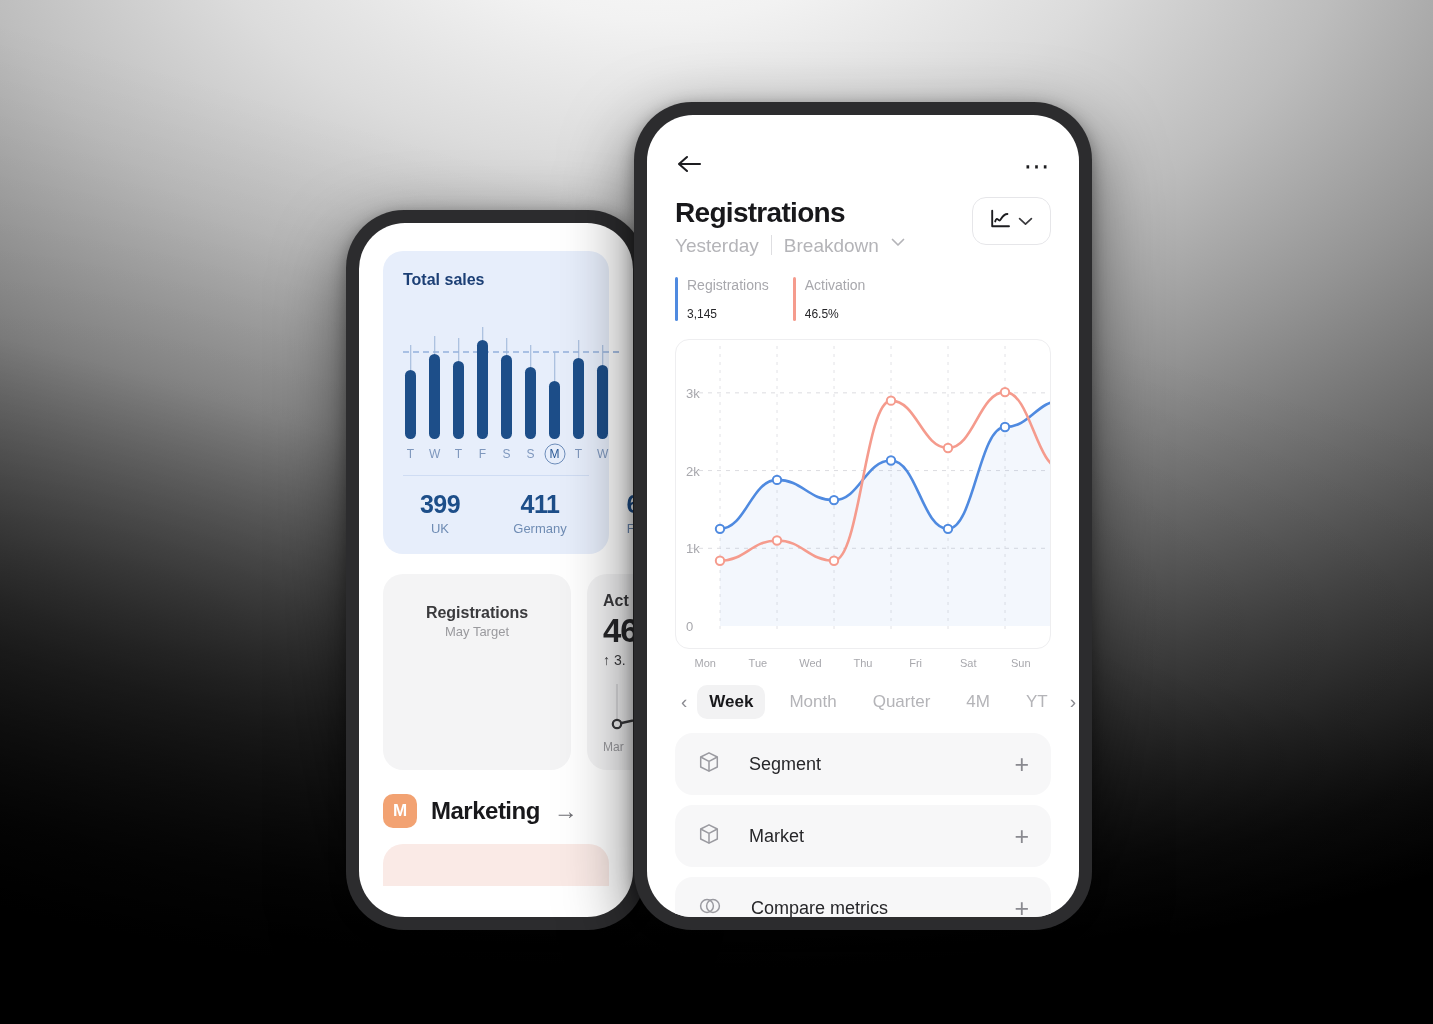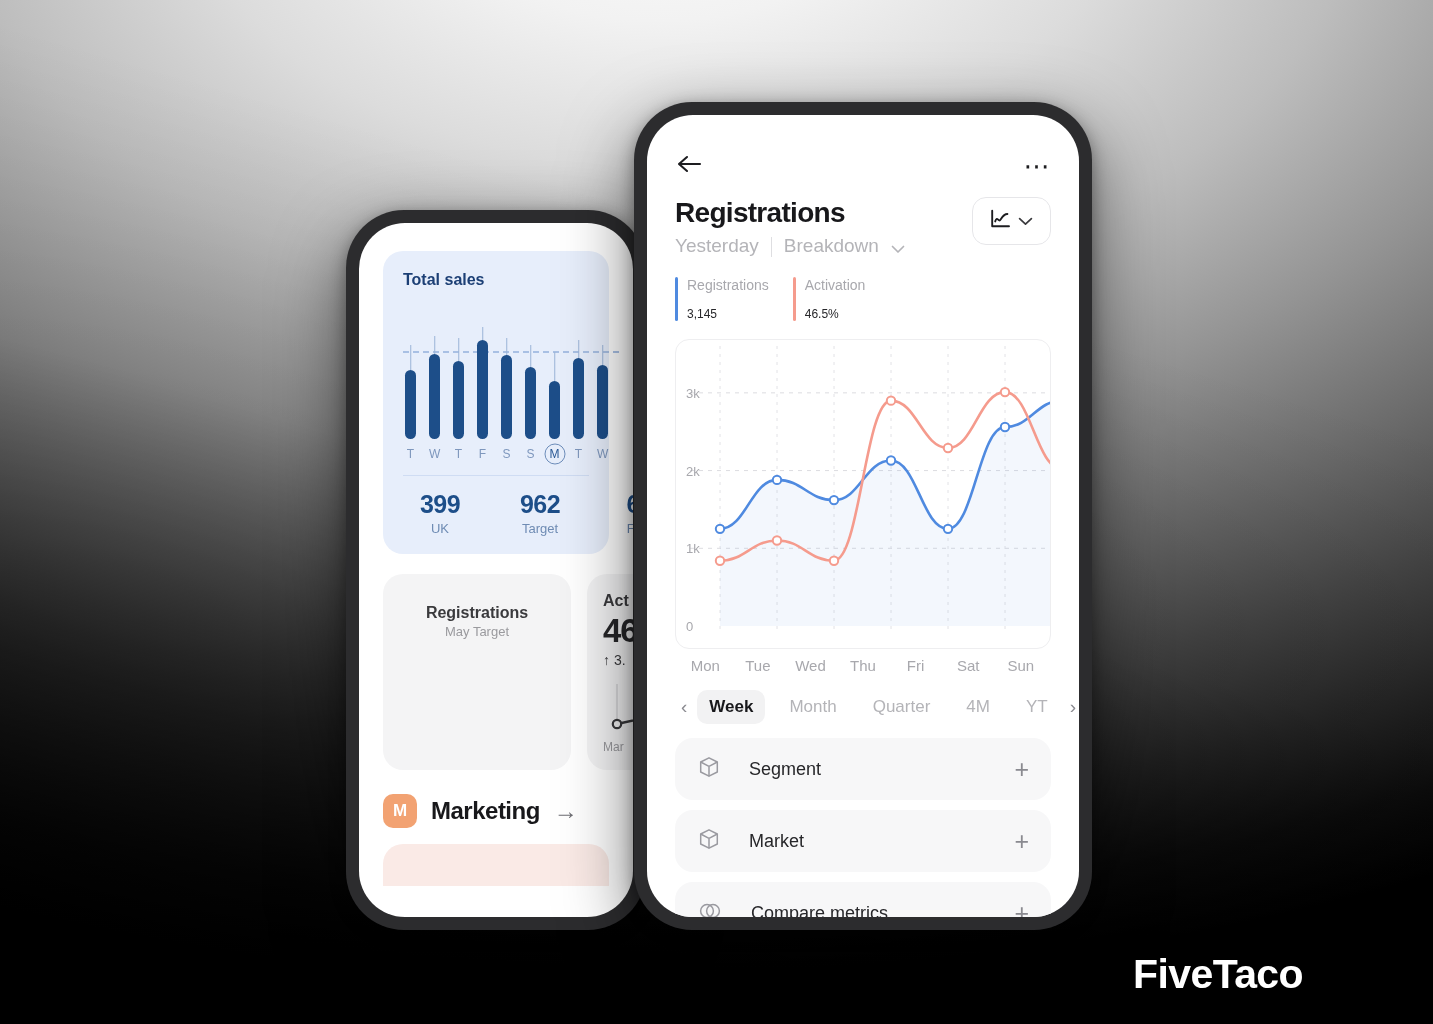--- a/index.html
+++ b/index.html
@@ -220,21 +220,21 @@
   }
 
   
   .r-pad { padding: 36px 28px 0 28px; }
 
   .r-topbar { display: flex; align-items: center; justify-content: space-between; height: 30px; }
   .r-dots { color: #1d1d20; font-size: 26px; line-height: 0.4; letter-spacing: 1.5px; }
 
   .r-head { display: flex; align-items: flex-start; justify-content: space-between; margin-top: 16px; }
   .r-title { font-size: 28px; font-weight: bold; color: #18181b; letter-spacing: -0.7px; }
-  .r-subrow { display: flex; align-items: flex-end; gap: 12px; margin-top: 6px; }
+  .r-subrow { display: flex; align-items: flex-start; gap: 12px; margin-top: 6px; }
   .r-sub { font-size: 19px; color: #b4b4b8; }
   .r-sep { width: 1px; height: 20px; background: #dedee1; }
   .r-chev { color: #b4b4b8; font-size: 13px; }
 
   .chart-select {
     width: 79px; height: 48px;
     border: 1px solid #e6e6e9;
     border-radius: 14px;
     background: #ffffff;
     display: flex; align-items: center; justify-content: center; gap: 7px;
@@ -257,21 +257,21 @@
     background: #ffffff;
   }
   .y-labels { position: absolute; left: 10px; top: 0; width: 28px; height: 100%; }
   .y-labels span {
     position: absolute;
     font-size: 13px;
     color: #a8a8ad;
     transform: translateY(-50%);
   }
   .x-labels { display: flex; margin-top: 8px; padding: 0 4px; }
-  .x-labels span { flex: 1; text-align: center; font-size: 15px; color: #a8a8ad; }
+  .x-labels span { flex: 1; text-align: center; font-size: 11px; color: #a8a8ad; }
 
   .range-row { display: flex; align-items: center; gap: 4px; margin-top: 16px; }
   .range-arrow { color: #8a8a90; font-size: 19px; padding: 0 6px; flex: none; }
   .range-tab {
     font-size: 17px;
     color: #b4b4b8;
     padding: 7px 12px;
     border-radius: 10px;
     flex: none;
   }
@@ -353,22 +353,22 @@
               <span>W</span>
             </div>
 
           <div class="sales-divider"></div>
           <div class="sales-stats" id="sales-stats">
               <div class="stat">
                 <div class="stat-v">399</div>
                 <div class="stat-l">UK</div>
               </div>
               <div class="stat">
-                <div class="stat-v">962</div>
-                <div class="stat-l">Target</div>
+                <div class="stat-v">411</div>
+                <div class="stat-l">Germany</div>
               </div>
               <div class="stat">
                 <div class="stat-v">69</div>
                 <div class="stat-l">Fran</div>
               </div>
             </div>
         </div>
 
         <div class="l-row2">
 
@@ -549,15 +549,14 @@
                 </svg></span>
               <span class="list-label">Compare metrics</span>
               <span class="plus">+</span>
             </div>
           </div>
 
       </div>
     </div>
   </div>
 
-  <div id="watermark">FiveTaco</div>
 
 </div>
 
 </body></html>

